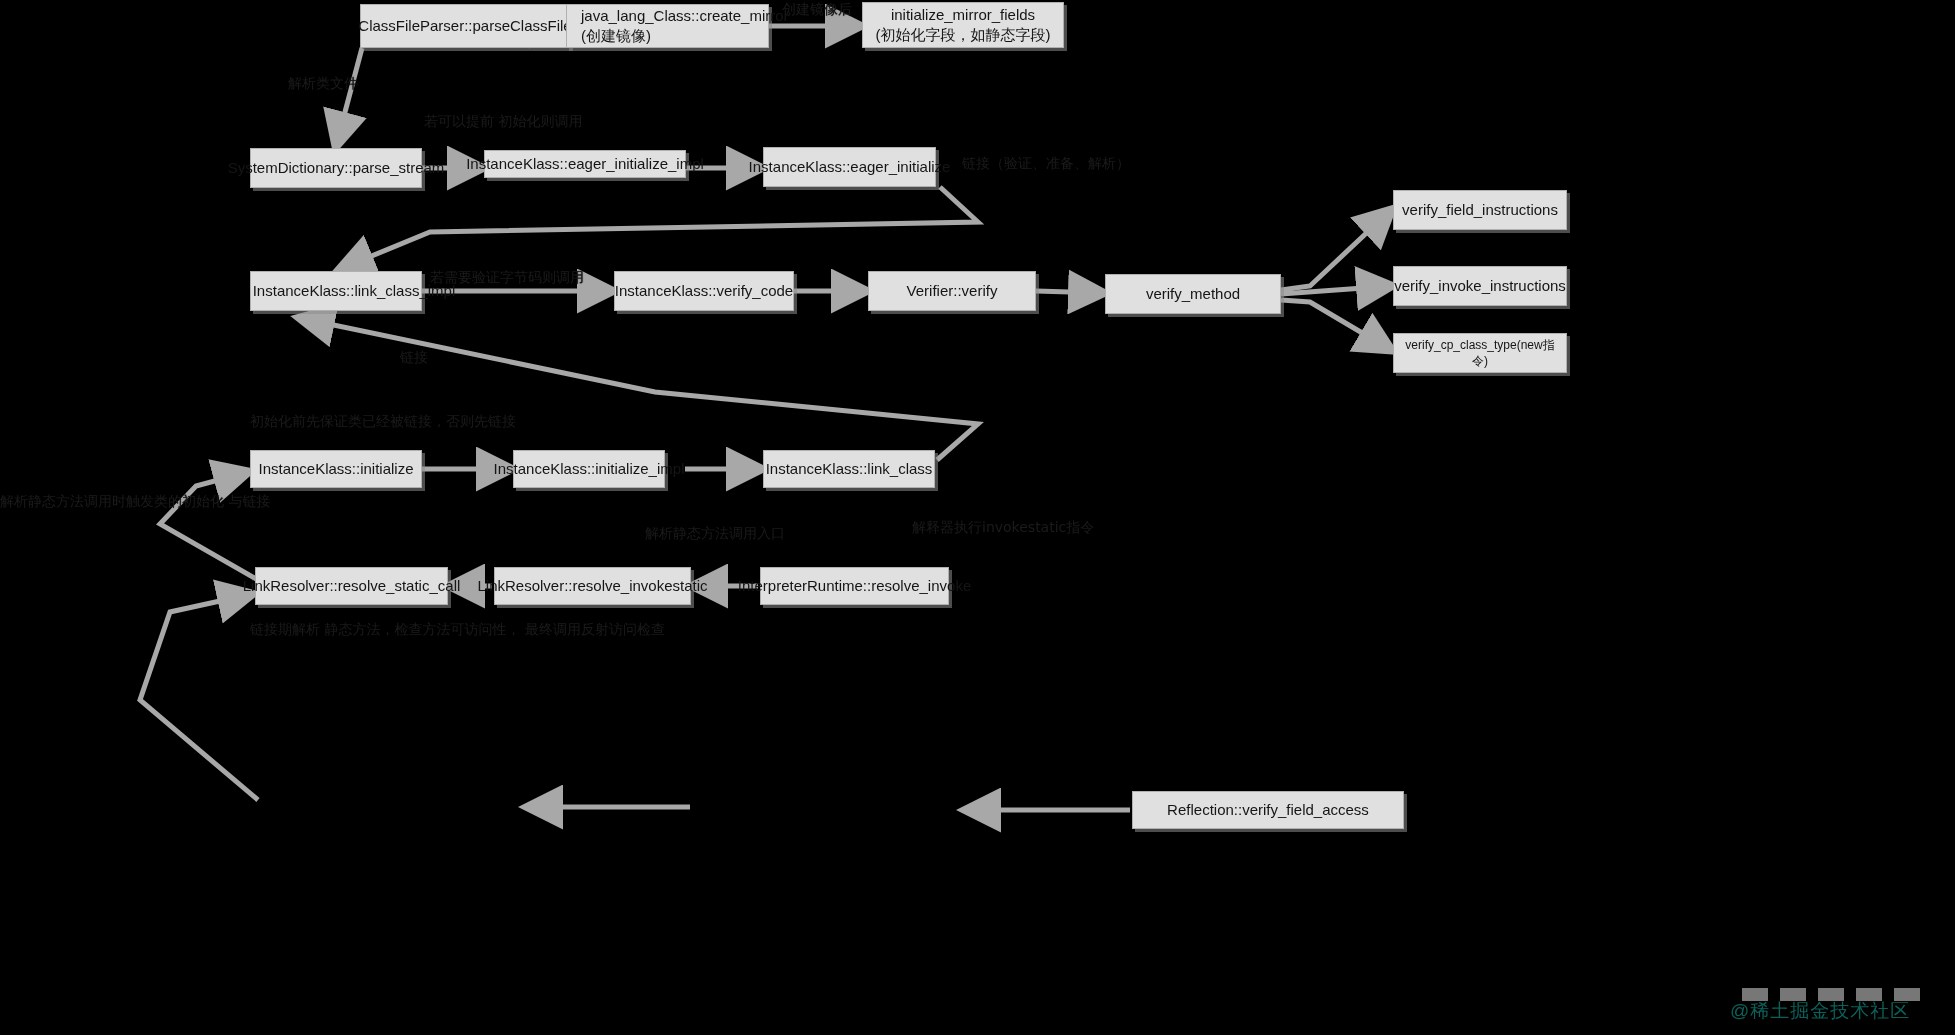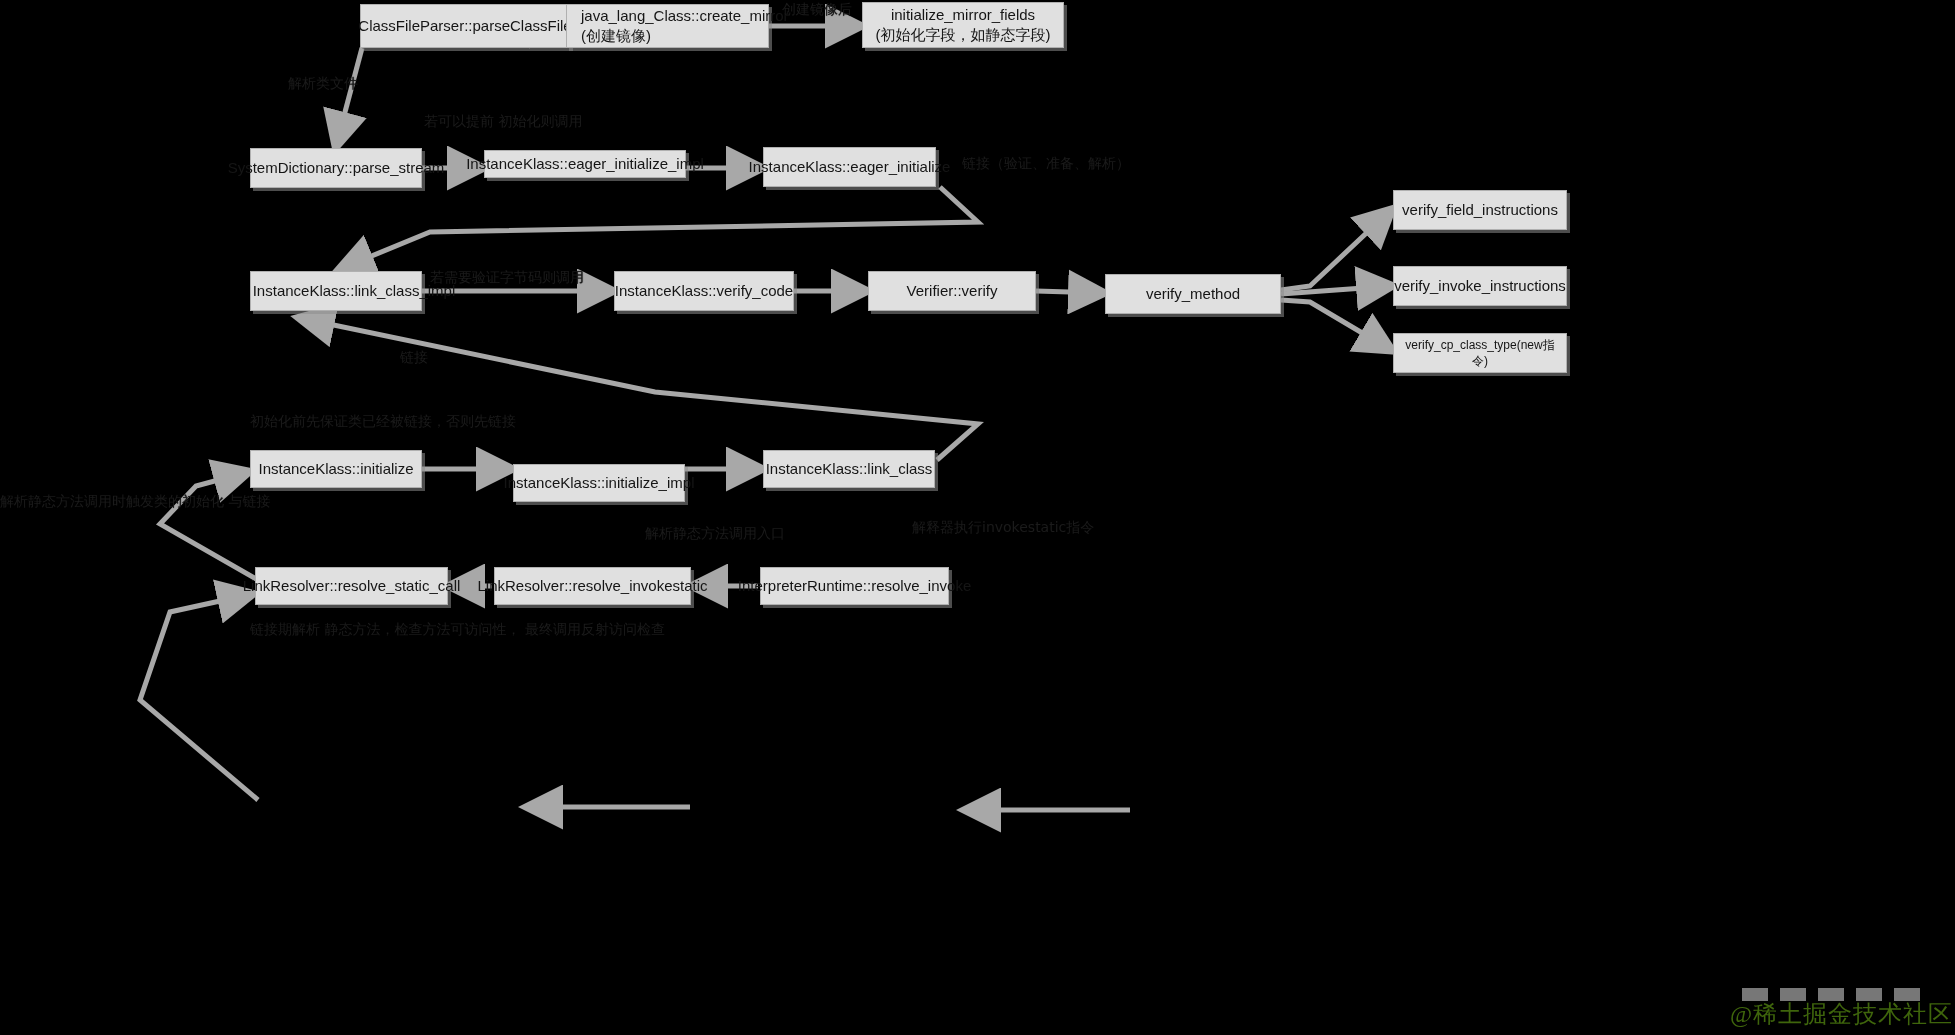--- a/index.html
+++ b/index.html
@@ -26,25 +26,25 @@
     position:absolute;
     color:#1b1b1b;
     font-size:14px;
     white-space:nowrap;
     line-height:1.3;
     text-shadow:0 0 1px #000;
   }
   .edge-label.cjk{font-family:"DejaVu Sans",sans-serif;}
   .watermark{
     position:absolute;
-    color:#4d7c0f;
-    font-size:24px;
+    color:#0f766e;
+    font-size:19px;
     opacity:.82;
     letter-spacing:1px;
-    font-family:Liberation Serif, serif;
+    font-family:Liberation Sans, sans-serif;
     white-space:nowrap;
   }
   .wm-blocks{position:absolute;}
   .wm-blocks i{position:absolute;display:block;background:#d8d8d8;opacity:.55;}
 </style>
 </head>
 <body>
 
 <div id="stage">
 
@@ -92,27 +92,28 @@
   <div class="node" style="left:250px;top:271px;width:172px;height:40px;padding-left:44px;">InstanceKlass::link_class_impl</div>
   <div class="node" style="left:614px;top:271px;width:180px;height:40px;">InstanceKlass::verify_code</div>
   <div class="node" style="left:868px;top:271px;width:168px;height:40px;">Verifier::verify</div>
   <div class="node" style="left:1105px;top:274px;width:176px;height:40px;">verify_method</div>
 
   <div class="node" style="left:1393px;top:190px;width:174px;height:40px;">verify_field_instructions</div>
   <div class="node" style="left:1393px;top:266px;width:174px;height:40px;">verify_invoke_instructions</div>
   <div class="node" style="left:1393px;top:333px;width:174px;height:40px;font-size:12px;">verify_cp_class_type(new指令)</div>
 
   <div class="node" style="left:250px;top:450px;width:172px;height:38px;">InstanceKlass::initialize</div>
-  <div class="node" style="left:513px;top:464px;width:172px;height:38px;">InstanceKlass::initialize_impl</div>
+  <div class="node" style="left:513px;top:450px;width:152px;height:38px;">InstanceKlass::initialize_impl</div>
   <div class="node" style="left:763px;top:450px;width:172px;height:38px;">InstanceKlass::link_class</div>
 
   <div class="node" style="left:255px;top:567px;width:193px;height:38px;">LinkResolver::resolve_static_call</div>
   <div class="node" style="left:494px;top:567px;width:197px;height:38px;">LinkResolver::resolve_invokestatic</div>
   <div class="node" style="left:760px;top:567px;width:189px;height:38px;">InterpreterRuntime::resolve_invoke</div>
 
+  <div class="node" style="left:1132px;top:791px;width:272px;height:38px;">Reflection::verify_field_access</div>
 
   <div class="edge-label cjk" style="left:288px;top:74px;">解析类文件</div>
   <div class="edge-label cjk" style="left:782px;top:0px;">创建镜像后</div>
   <div class="edge-label cjk" style="left:424px;top:112px;">若可以提前
 初始化则调用</div>
   <div class="edge-label cjk" style="left:962px;top:154px;">链接（验证、准备、解析）</div>
   <div class="edge-label cjk" style="left:430px;top:268px;">若需要验证字节码则调用</div>
   <div class="edge-label cjk" style="left:400px;top:348px;">链接</div>
   <div class="edge-label cjk" style="left:250px;top:412px;">初始化前先保证类已经被链接，否则先链接</div>
   <div class="edge-label cjk" style="left:0px;top:492px;">解析静态方法调用时触发类的初始化

